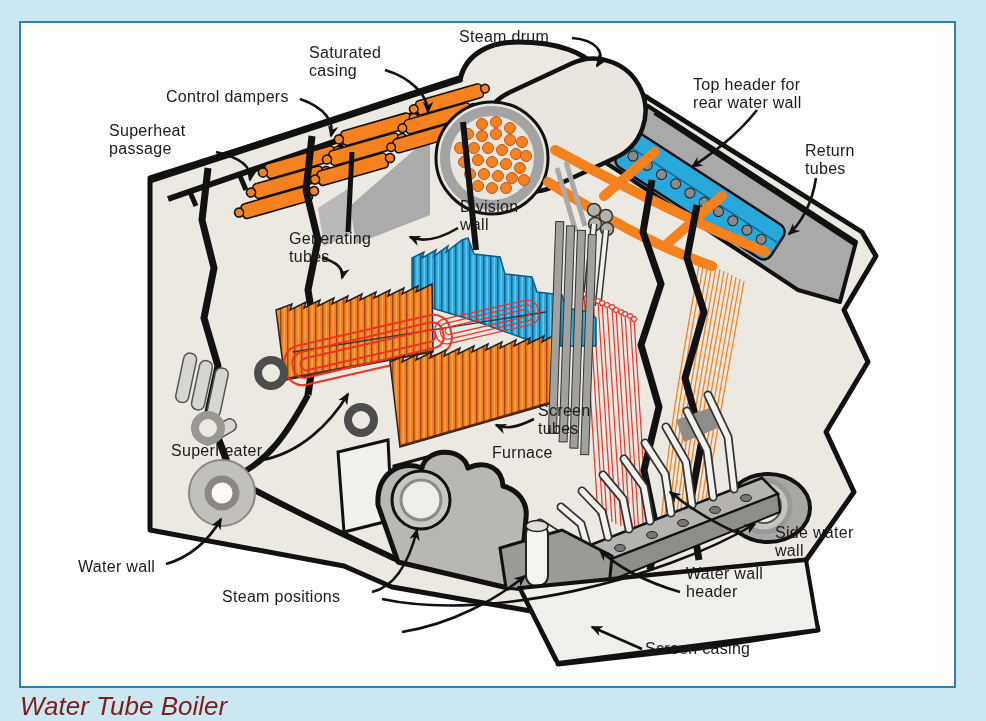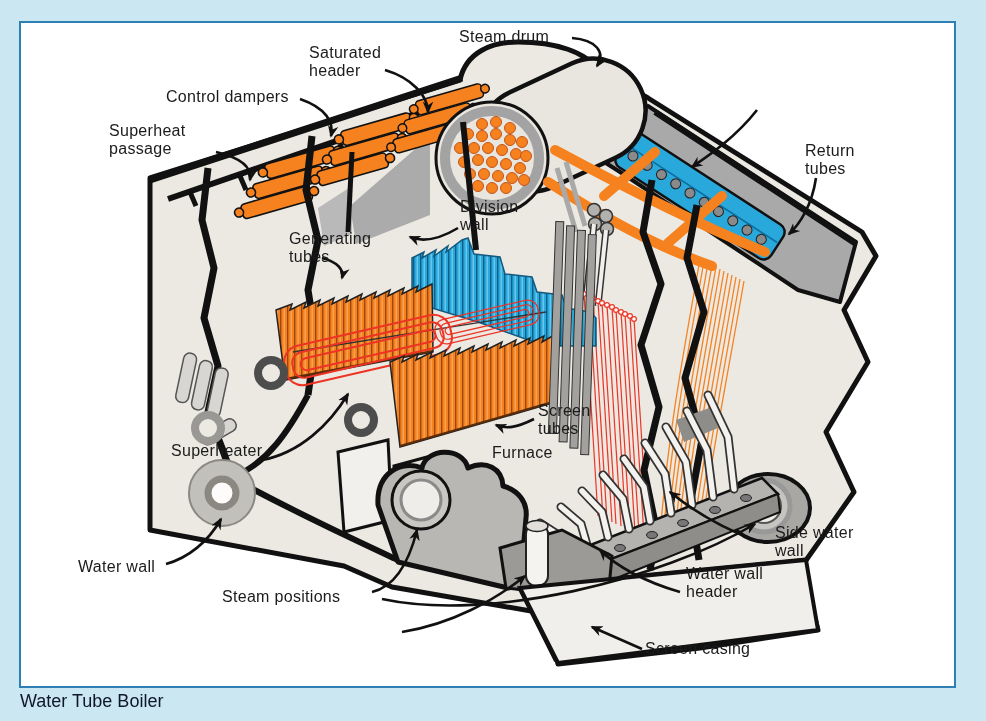--- a/index.html
+++ b/index.html
@@ -3,21 +3,21 @@
 <meta charset="utf-8">
 <style>
   html,body{margin:0;padding:0;}
   .stage{position:relative;width:986px;height:721px;background:#CBE7F2;overflow:hidden;
          font-family:"Liberation Sans",sans-serif;}
   .panel{position:absolute;left:19px;top:21px;width:937px;height:667px;background:#ffffff;
          border:2px solid #2E7FB3;box-sizing:border-box;}
   .drawing{position:absolute;left:0;top:0;width:986px;height:721px;pointer-events:none;}
   .lbl{position:absolute;font-size:16px;line-height:1.14;letter-spacing:.3px;color:#1b1b1b;
        white-space:pre-line;}
-  .caption{position:absolute;left:20px;top:691px;font-size:18px;color:#0f172a;}
+  .caption{position:absolute;left:20px;top:691px;font-size:26px;color:#7f1d1d;font-style:italic;}
 </style>
 </head>
 <body>
 
 <div class="stage">
   <div class="panel"></div>
 
   <svg class="drawing" viewBox="0 0 986 721" xmlns="http://www.w3.org/2000/svg">
     <defs>
       <marker id="ah" viewBox="0 0 10 10" refX="8.6" refY="5" markerWidth="12" markerHeight="12" markerUnits="userSpaceOnUse" orient="auto">
@@ -332,24 +332,26 @@
       <path d="M382,599 C490,622 660,580 755,524" marker-end="url(#ah)"></path>
       <path d="M402,632 C452,624 495,600 525,576" marker-end="url(#ah)"></path>
       <path d="M754,540 C718,526 692,510 670,492" marker-end="url(#ah)"></path>
       <path d="M680,592 C645,582 616,566 600,550" marker-end="url(#ah)"></path>
       <path d="M642,649 L592,627" marker-end="url(#ah)"></path>
     </g>
   </svg>
 
   <div class="lbl" style="left:459px;top:28px">Steam drum</div>
   <div class="lbl" style="left:309px;top:44px">Saturated
-header</div>
+casing</div>
   <div class="lbl" style="left:166px;top:88px">Control dampers</div>
   <div class="lbl" style="left:109px;top:122px">Superheat
 passage</div>
+  <div class="lbl" style="left:693px;top:76px">Top header for
+rear water wall</div>
   <div class="lbl" style="left:805px;top:142px">Return
 tubes</div>
   <div class="lbl" style="left:460px;top:198px">Division
 wall</div>
   <div class="lbl" style="left:289px;top:230px">Generating
 tubes</div>
   <div class="lbl" style="left:538px;top:402px">Screen
 tubes</div>
   <div class="lbl" style="left:492px;top:444px">Furnace</div>
   <div class="lbl" style="left:171px;top:442px">Superheater</div>

